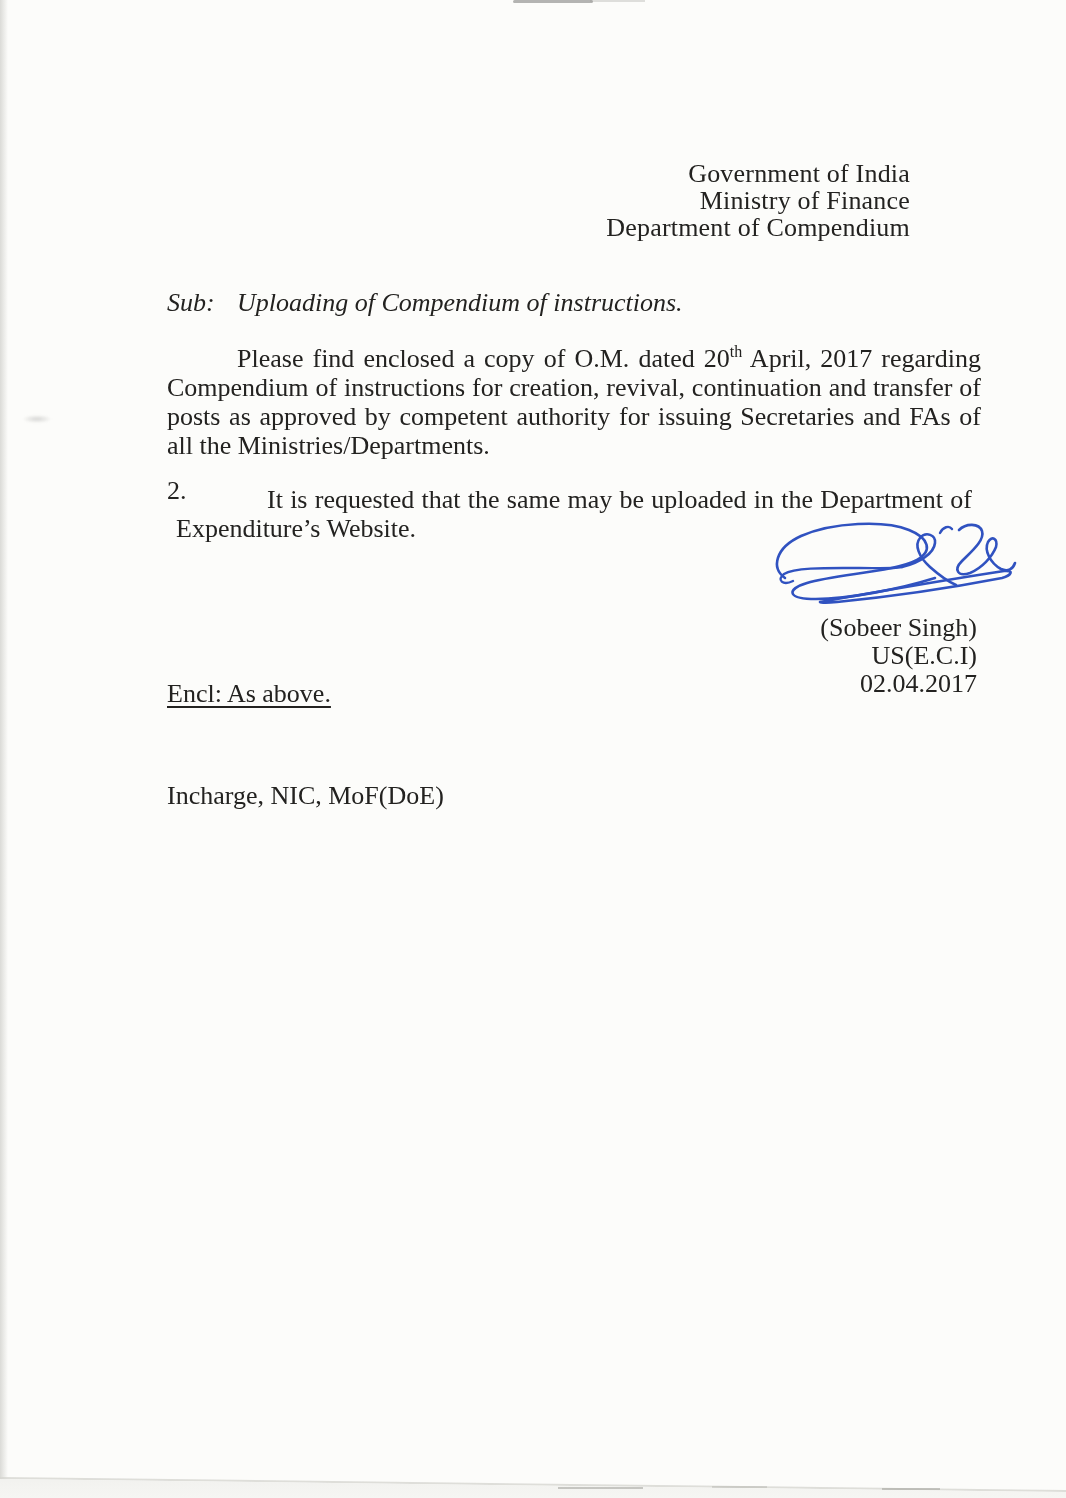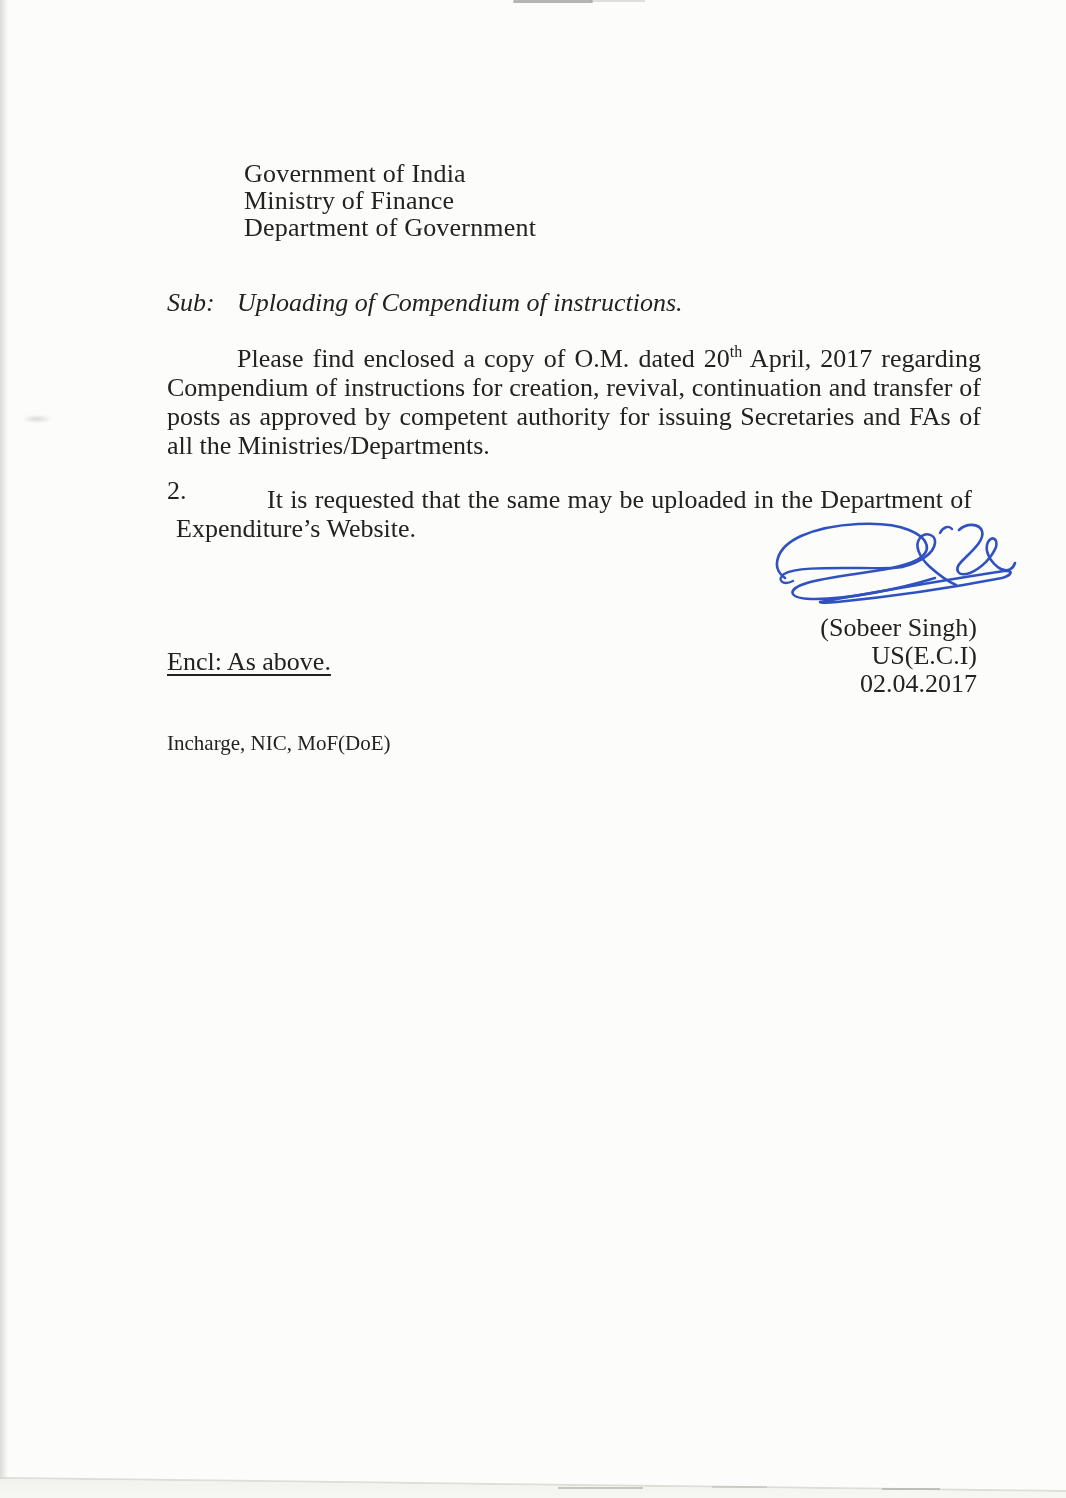--- a/index.html
+++ b/index.html
@@ -44,21 +44,21 @@
     background: linear-gradient(to bottom, #f0f0ed, #f6f6f3);
     clip-path: polygon(0 7px, 100% 20px, 100% 100%, 0 100%);
   }
   .streak { position: absolute; height: 2px; background: #a8a8a2; opacity: .6; filter: blur(.5px); }
   .streak.s1 { left: 558px; bottom: 9px;  width: 85px; }
   .streak.s2 { left: 712px; bottom: 10px; width: 55px; opacity: .35; }
   .streak.s3 { left: 882px; bottom: 8px;  width: 58px; }
   
   .header {
     position: absolute; top: 160px; left: 244px; width: 666px;
-    text-align: left; font-size: 26px; line-height: 27px;
+    text-align: right; font-size: 26px; line-height: 27px;
     letter-spacing: .2px;
   }
   .subject {
     position: absolute; top: 289px; left: 167px; width: 820px;
     font-size: 26px; line-height: 28px; font-style: italic;
   }
   .subject .sub-label { display: inline-block; width: 70px; }
   .para1 {
     position: absolute; top: 344px; left: 167px; width: 814px;
     font-size: 26px; line-height: 29px;
@@ -71,49 +71,49 @@
   }
   .para2 .para-number { position: absolute; left: 0; top: 0; }
   .para2 p { margin: 9px; text-indent: 91px; text-align: justify; }
   sup { font-size: 16px; line-height: 0; vertical-align: super; }
   .signature-svg { position: absolute; left: 763px; top: 518px; width: 255px; height: 95px; }
   .sig-block {
     position: absolute; top: 614px; left: 700px; width: 277px;
     text-align: right; font-size: 26px; line-height: 28px;
   }
   .enclosure {
-    position: absolute; top: 648px; left: 167px;
+    position: absolute; top: 680px; left: 167px;
     font-size: 26px; line-height: 28px;
     text-decoration: underline;
     text-underline-offset: 4px;
   }
   .footer-line {
-    position: absolute; top: 729px; left: 167px;
-    font-size: 21px; line-height: 28px;
+    position: absolute; top: 782px; left: 167px;
+    font-size: 26px; line-height: 28px;
   }
 </style>
 </head>
 <body>
 
 <div class="page" style="color: rgb(35, 34, 32); background: rgb(252, 252, 250);">
 
   <div class="edge-left"></div>
   <div class="smudge-top"></div>
   <div class="smudge-top-2"></div>
   <div class="smudge-margin"></div>
   <div class="bottom-line"></div>
   <div class="bottom-band"></div>
   <div class="streak s1"></div>
   <div class="streak s2"></div>
   <div class="streak s3"></div>
 
   <div class="header">
     <div>Government of India</div>
     <div>Ministry of Finance</div>
-    <div>Department of Government</div>
+    <div>Department of Compendium</div>
   </div>
 
   <div class="subject">
     <span class="sub-label">Sub:</span><span>Uploading of Compendium of instructions.</span>
   </div>
 
   <div class="para1">
     <p>
       <span>Please find enclosed a copy of O.M. dated 20</span><sup>th</sup><span> April, 2017 regarding Compendium of instructions for creation, revival, continuation and transfer of posts as approved by competent authority for issuing Secretaries and FAs of all the Ministries/Departments.</span>
     </p>

